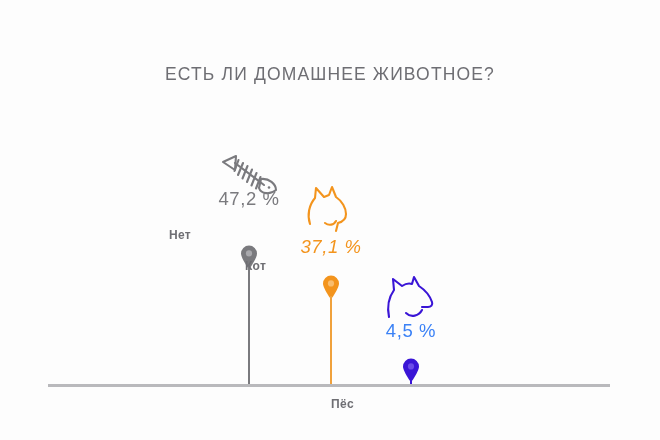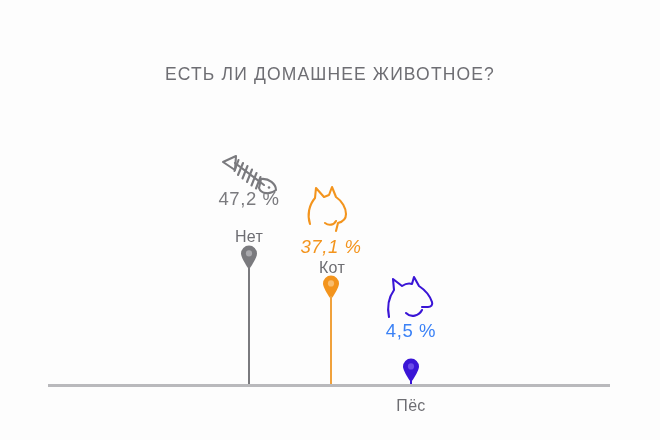--- a/index.html
+++ b/index.html
@@ -76,40 +76,39 @@
     width: 160px;
     text-align: center;
     font-size: 18.5px;
     font-weight: 400;
     letter-spacing: 0.6px;
     white-space: nowrap;
   }
   .name-label {
     position: absolute;
     width: 160px;
-    text-align: center;
-    font-size: 16px;
-    font-weight: 400;
+    font-size: 12px;
+    font-weight: 700;
     letter-spacing: 0.3px;
     color: #6e6e73;
     white-space: nowrap;
   }
 
   
   
   .g-no .icon-wrap  { left: 214px;  top: 152px; }
   .g-no .value-label{ left: 169px;  top: 188px; }
   .g-no .name-label { left: 169px;  top: 228px; }
   .g-no .pin        { left: 240px;  top: 245px; }
   .g-no .stem       { left: 248.4px; top: 266px; height: 119px; background: #7a7a7e; }
 
   
   .g-cat .icon-wrap  { left: 296px; top: 183px; }
   .g-cat .value-label{ left: 251px; top: 236px; font-style: italic; }
-  .g-cat .name-label { left: 252px; top: 259px; }
+  .g-cat .name-label { left: 245px; top: 259px; }
   .g-cat .pin        { left: 322px; top: 275px; }
   .g-cat .stem       { left: 330.4px; top: 296px; height: 89px; background: #f0a13c; }
 
   
   .g-dog .icon-wrap  { left: 376px; top: 273px; }
   .g-dog .value-label{ left: 331px; top: 320px; }
   .g-dog .name-label { left: 331px; top: 352px; margin-top: 45px; }
   .g-dog .pin        { left: 402px; top: 358px; }
   .g-dog .stem       { left: 410.4px; top: 379px; height: 7px; background: #3a15d6; }
 </style>

